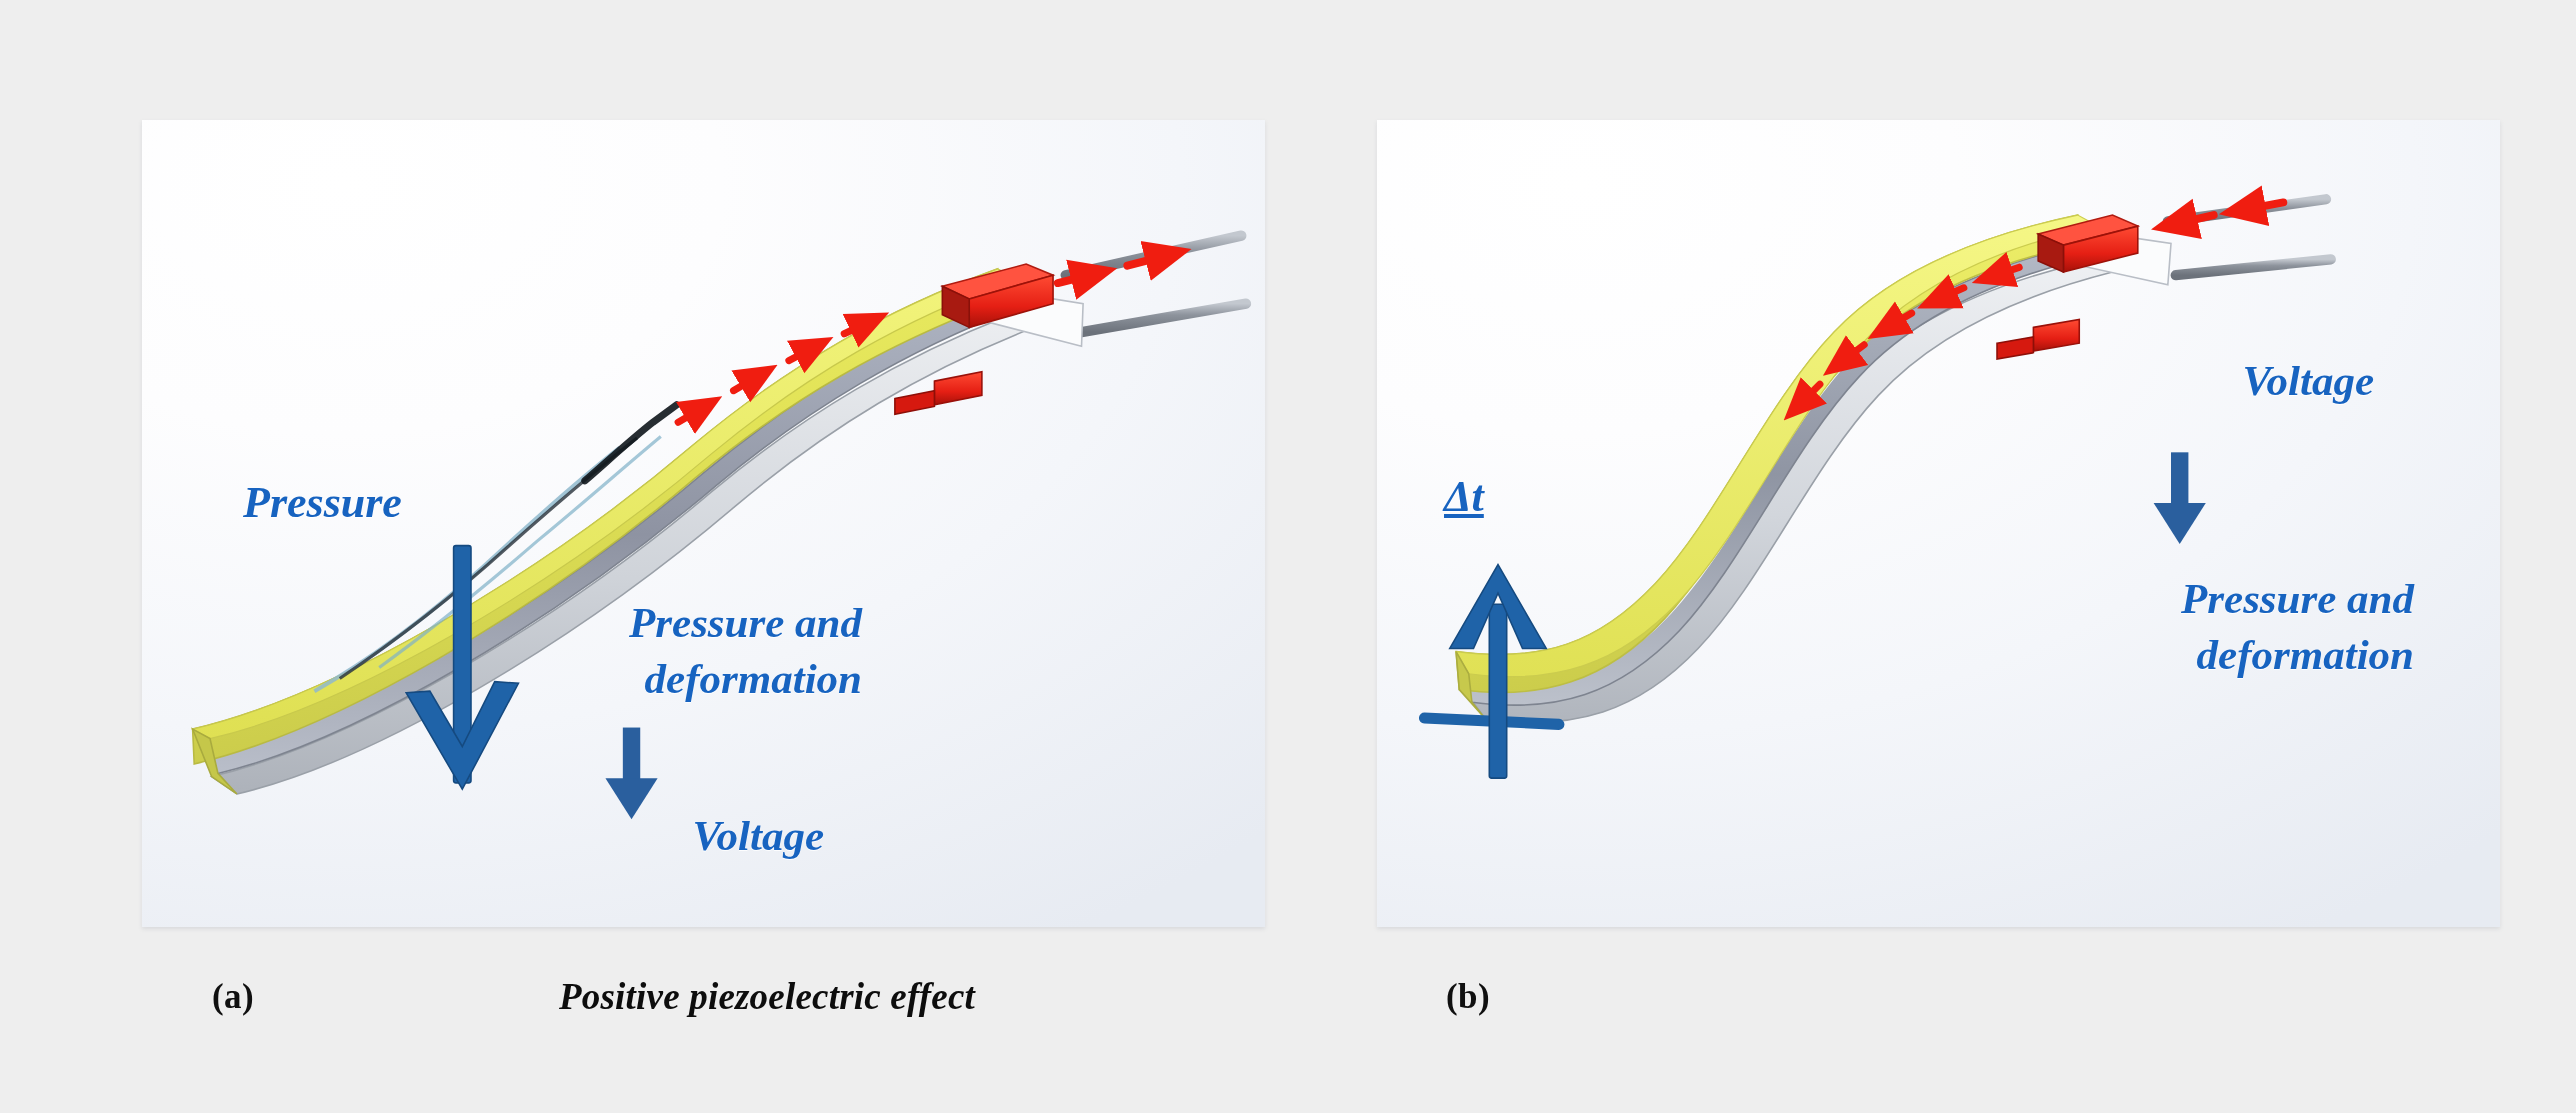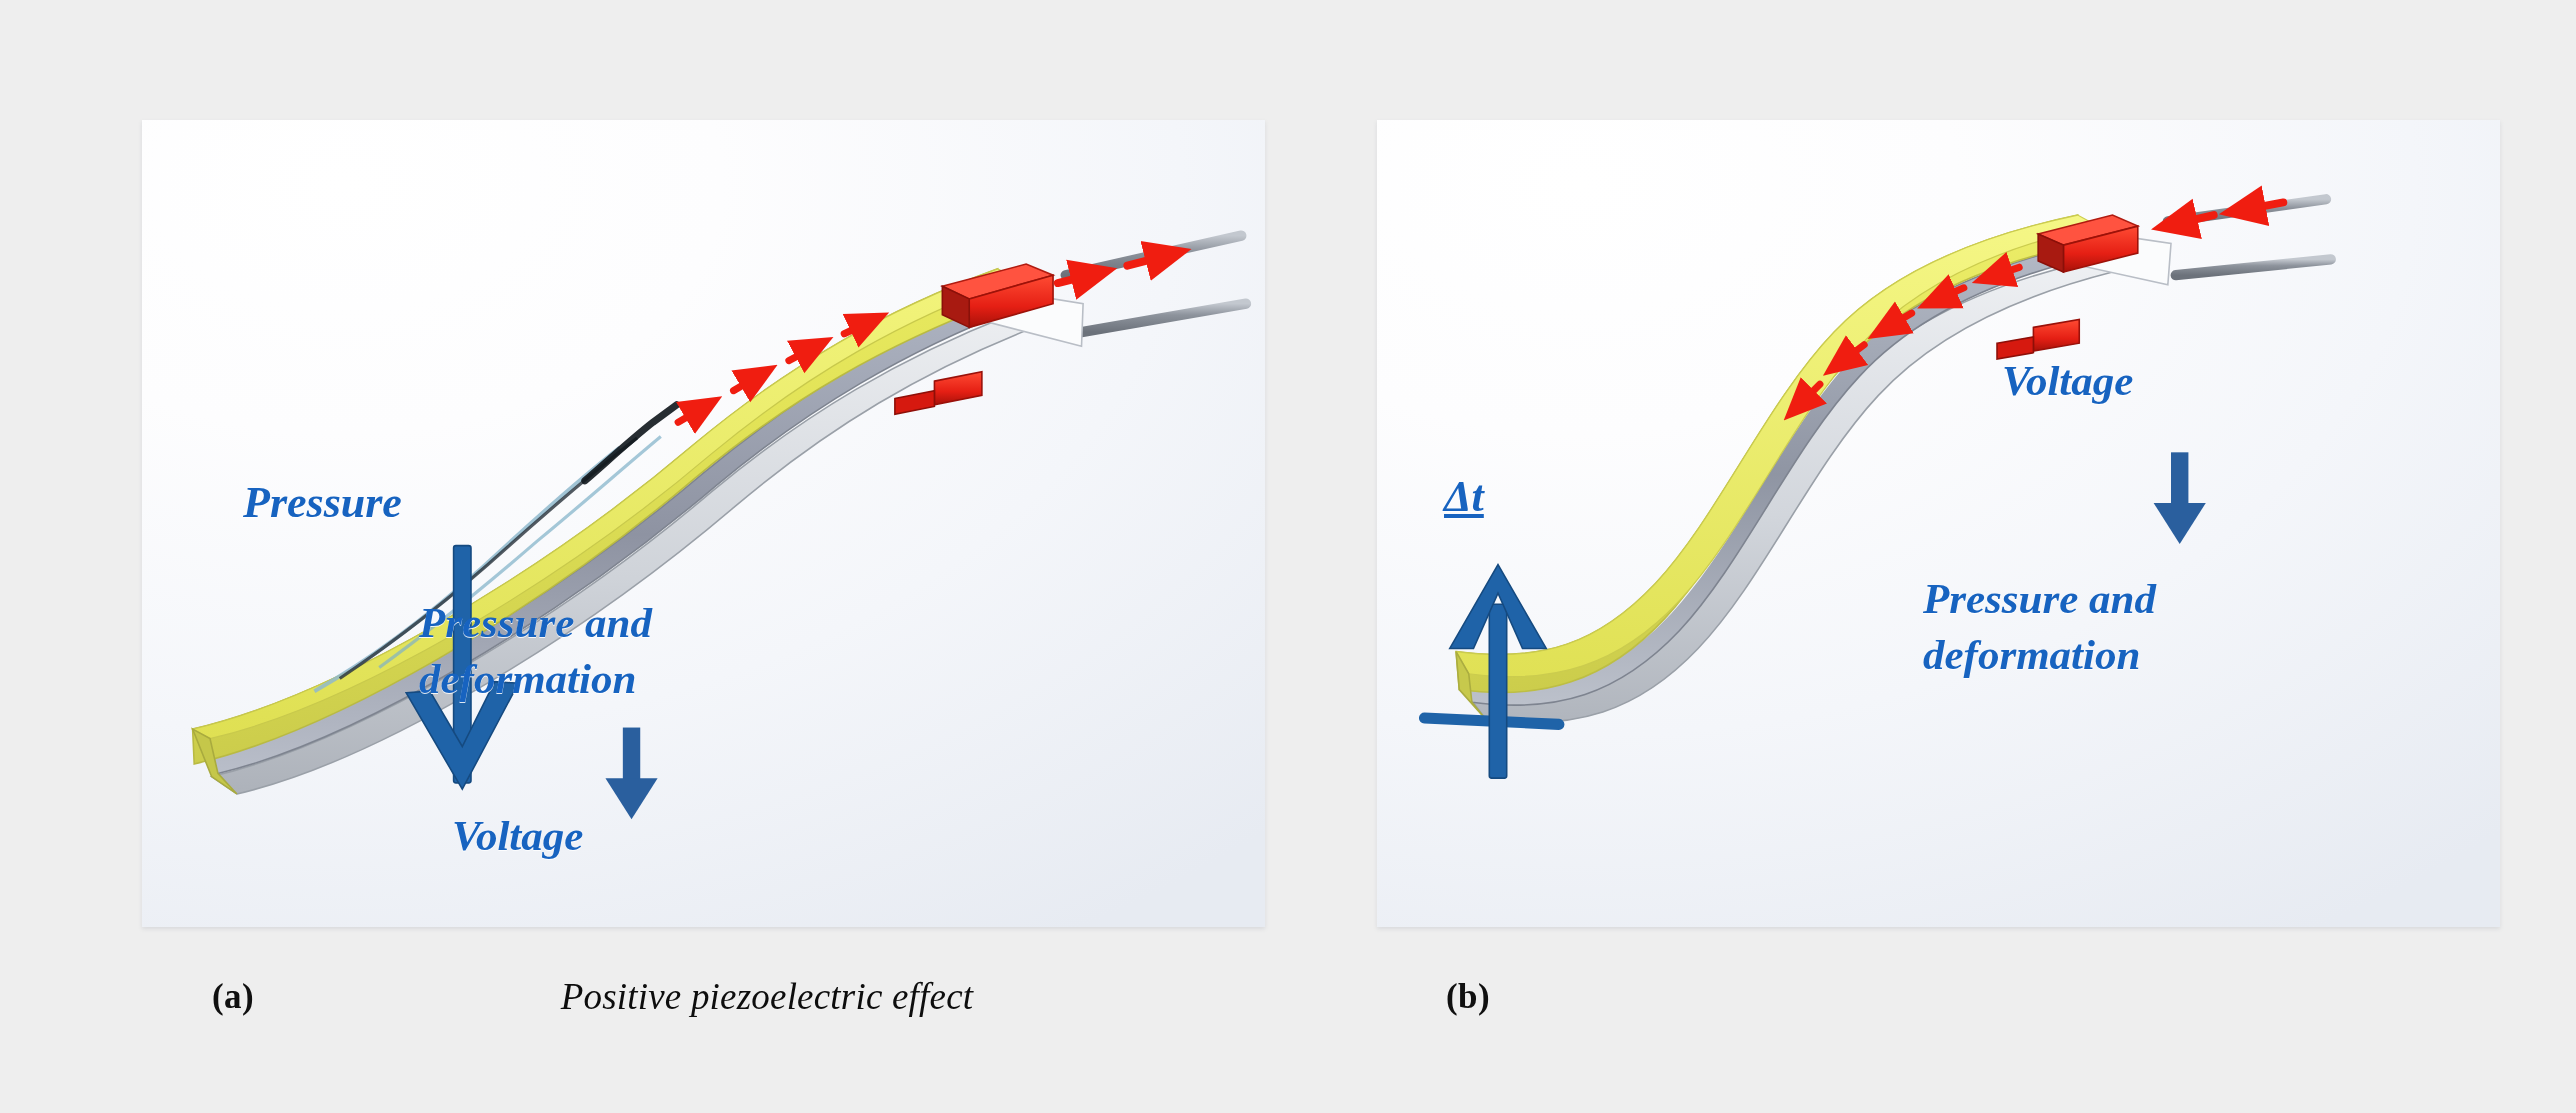--- a/index.html
+++ b/index.html
@@ -59,40 +59,40 @@
     font-weight: bold;
     font-style: normal;
     font-size: 35px;
     color: #101010;
     width: 182px;
     text-align: center;
     flex: none;
     letter-spacing: 0.4px;
   }
   .caption-text {
-    font-weight: normal;
+    font-weight: bold;
     font-style: italic;
     font-size: 37px;
     color: #0d0d0d;
     flex: 1;
     text-align: center;
     padding-right: 55px;
     letter-spacing: 0.2px;
     white-space: nowrap;
   }
 
   
   .blue-label {
     position: absolute;
     color: #1763c0;
     font-weight: bold;
     font-style: italic;
     line-height: 1.30;
     white-space: pre-line;
-    text-align: left;
+    text-align: right;
     text-shadow: 0 0.8px 0 rgba(255,255,255,0.85);
   }
 
   
   #label-pressure-a {
     left: 101px; top: 354px;
     font-size: 44px;
   }
   #label-pressure-def-a {
     left: 277px; top: 475px;

